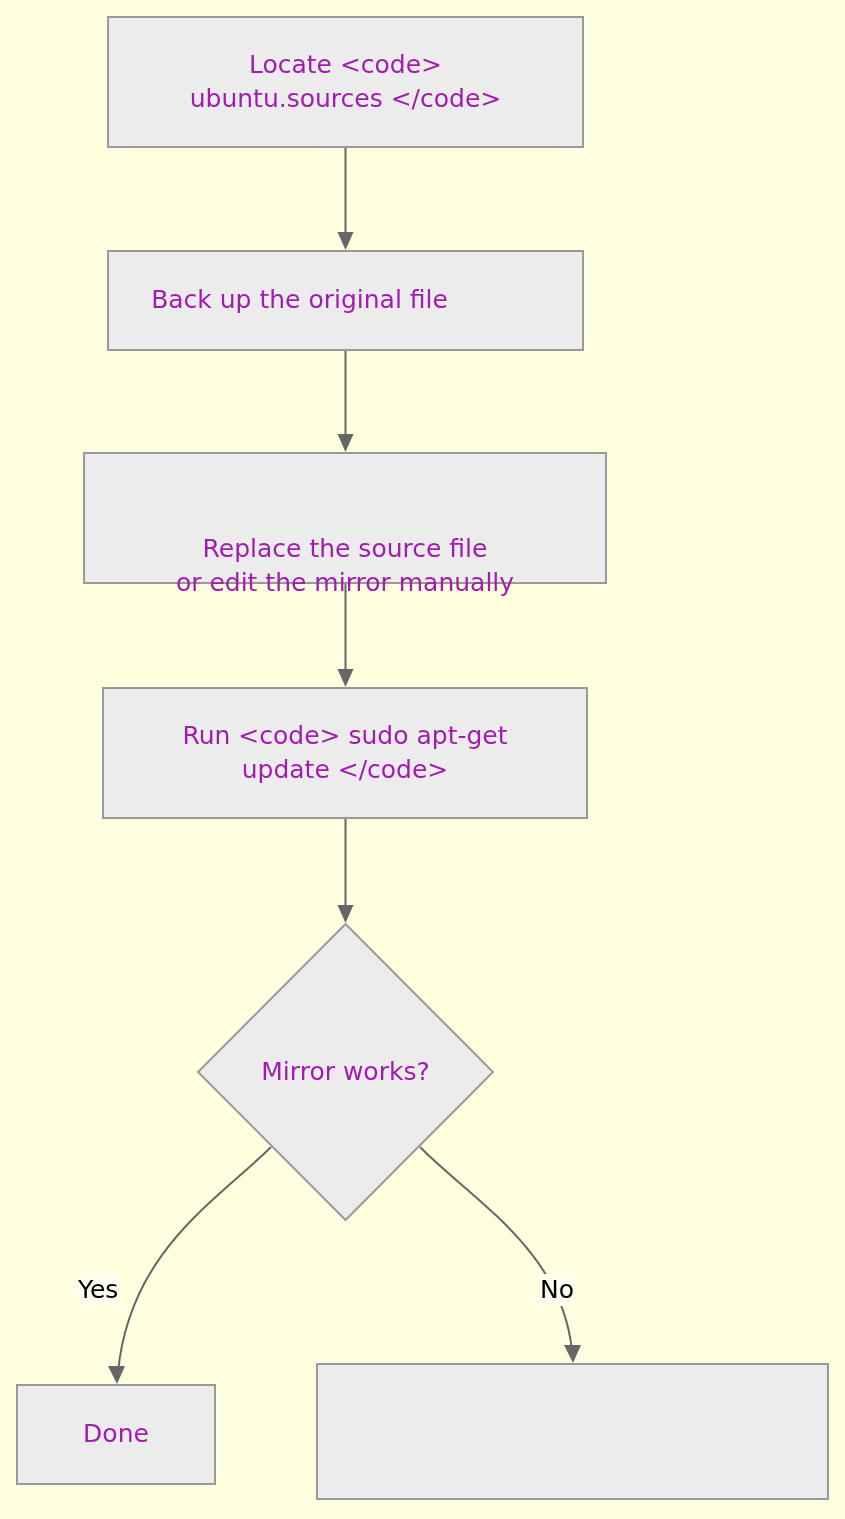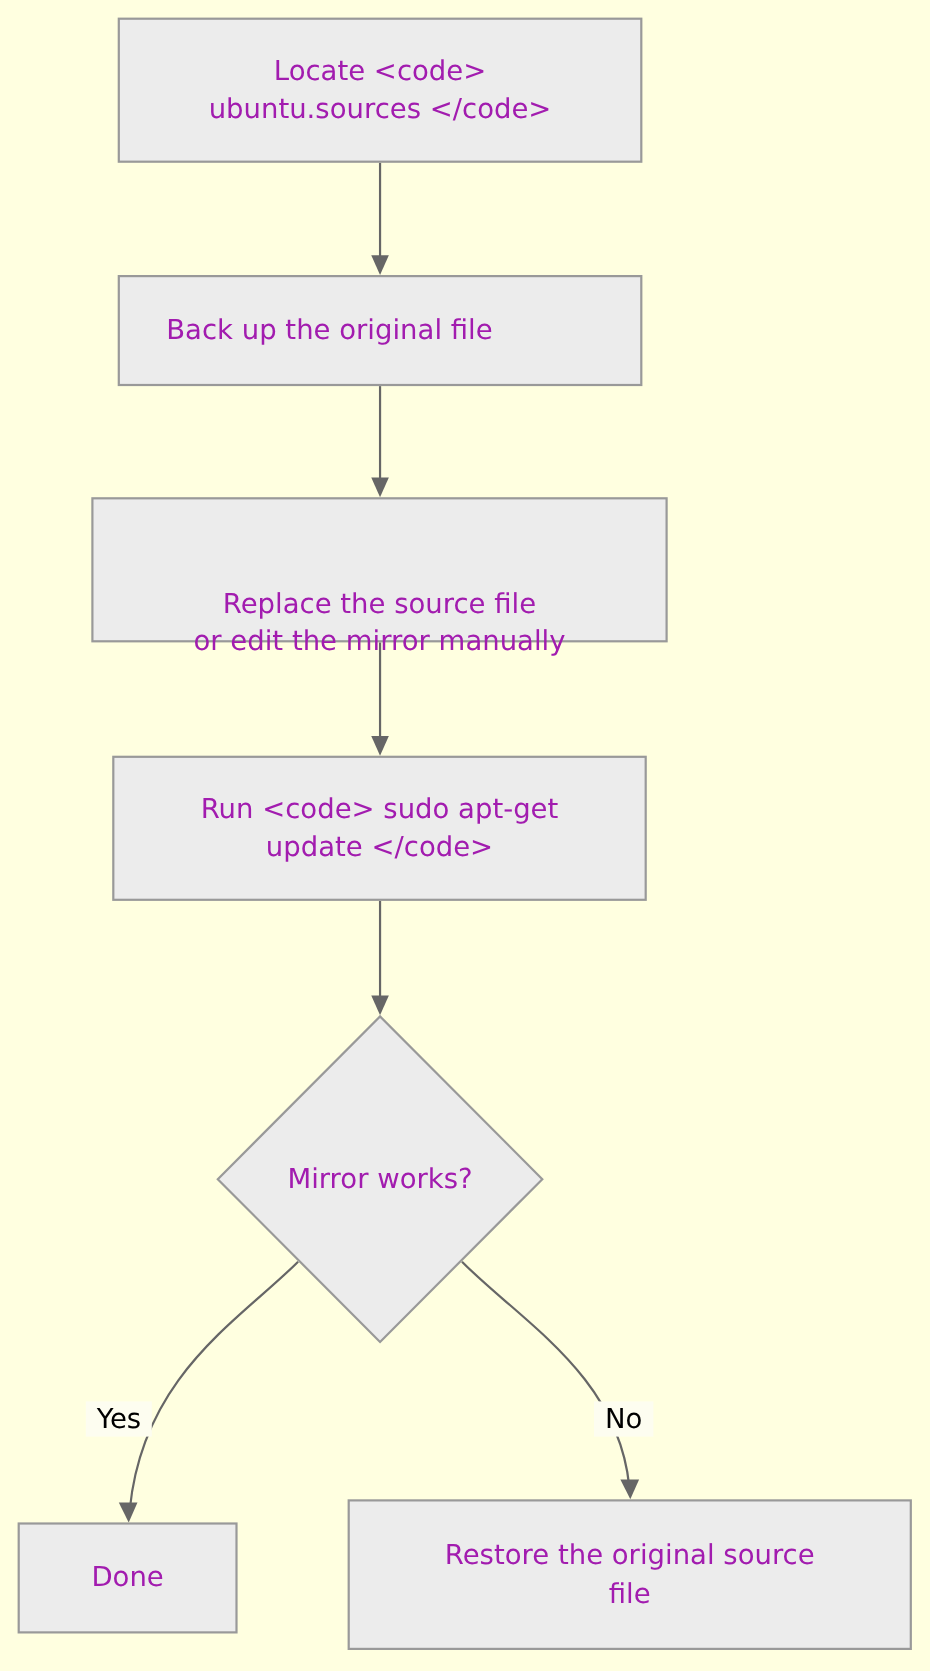--- a/index.html
+++ b/index.html
@@ -55,21 +55,21 @@
     white-space: pre-line;
     pointer-events: none;
   }
   .edge-label {
     position: absolute;
     color: #000000;
     font-family: "DejaVu Sans", sans-serif;
     font-size: 25px;
     line-height: 1.2;
     background: #fdfdf0;
-    padding: 1px 10px;
+    padding: 1px 0;
     white-space: nowrap;
   }
 </style>
 </head>
 <body>
 
 <div id="flow-root">
 
   <svg id="flow-svg" viewBox="0 0 845 1519" xmlns="http://www.w3.org/2000/svg">
 
@@ -123,20 +123,18 @@
   <div class="node-label" style="left:83px; top:452px; width:524px; height:132px;margin-top:48px;">Replace the source file
 or edit the mirror manually</div>
 
   <div class="node-label" style="left:102px; top:687px; width:486px; height:132px;">Run &lt;code&gt; sudo apt-get
 update &lt;/code&gt;</div>
 
   <div class="node-label" style="left:197px; top:923px; width:297px; height:298px;">Mirror works?</div>
 
   <div class="node-label" style="left:16px; top:1384px; width:200px; height:101px;">Done</div>
 
-  <div class="node-label" style="left:316px; top:1363px; width:513px; height:137px;">Restore the original source
-file</div>
 
   <div class="edge-label" style="left:78px; top:1274px;">Yes</div>
 
   <div class="edge-label" style="left:540px; top:1274px;">No</div>
 
 </div>
 
 </body></html>

